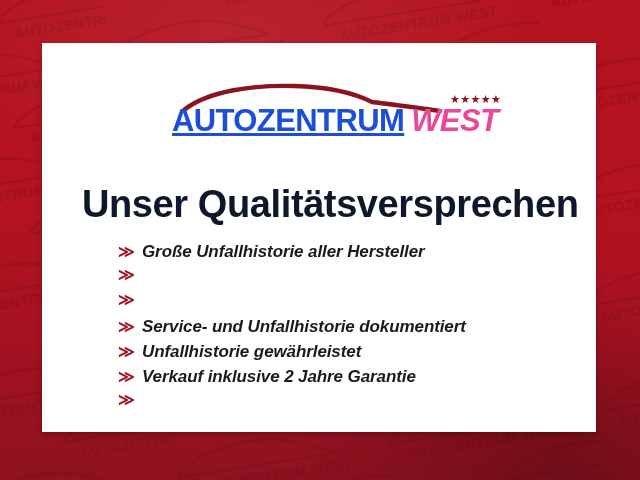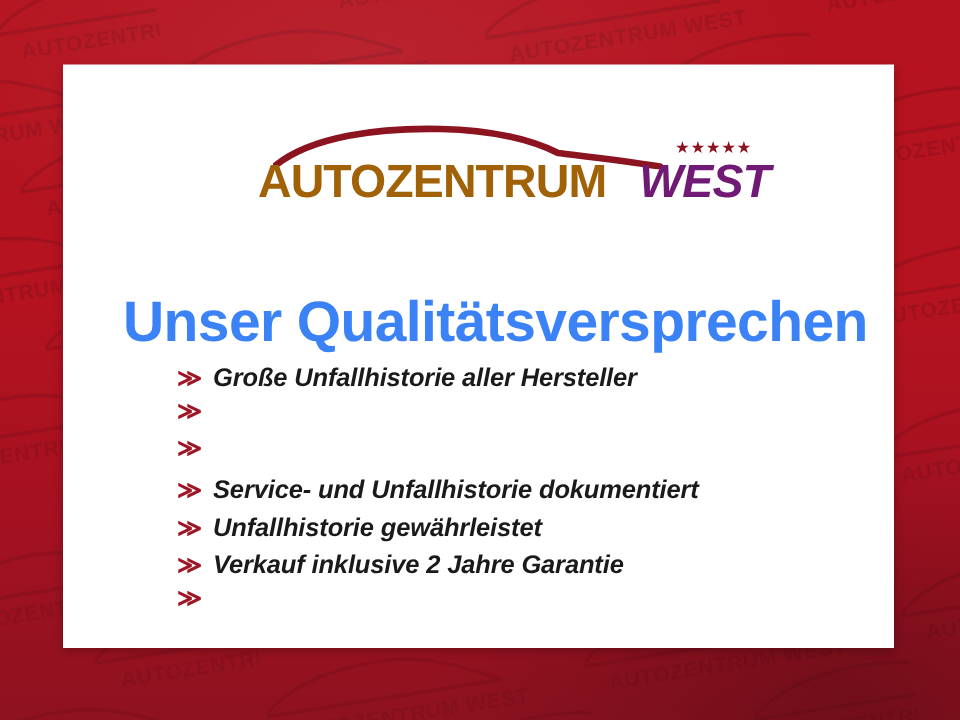--- a/index.html
+++ b/index.html
@@ -84,35 +84,35 @@
   #logo-wordmark {
     position: absolute;
     left: 0px;
     top: 21px;
     font-size: 31px;
     font-weight: bold;
     letter-spacing: -0.6px;
     line-height: 1.1;
     white-space: nowrap;
   }
-  .wm-dark { color: #a16207; }
+  .wm-dark { color: #1d4ed8; text-decoration: underline; }
   .wm-gray {
-    color: #701a75;
+    color: #ec4899;
     font-style: italic;
-    margin-left: 22px;
+    margin-left: 7px;
   }
 
   
   #headline {
     position: absolute;
     left: 40px;
-    top: 151px;
+    top: 140px;
     font-size: 38px;
     font-weight: bold;
-    color: #3b82f6;
+    color: #0f172a;
     letter-spacing: -0.4px;
     white-space: nowrap;
   }
 
   
   #promise-list {
     position: absolute;
     left: 76px;
     top: 199px;
     width: 470px;

